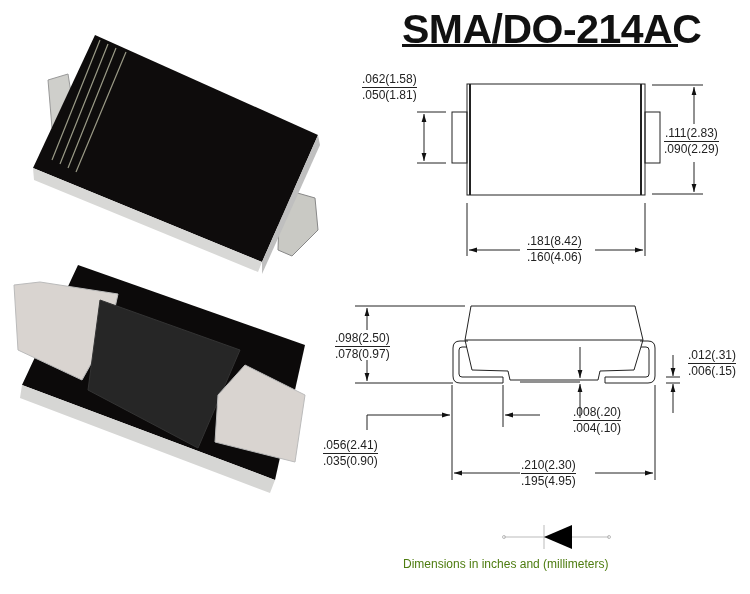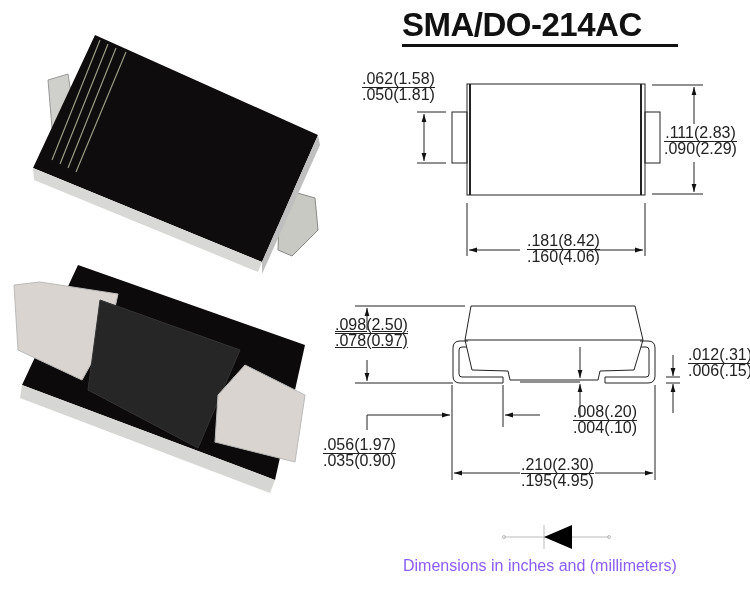--- a/index.html
+++ b/index.html
@@ -1,23 +1,23 @@
 <!DOCTYPE html>
 <html><head>
 <meta charset="utf-8">
 <style>
   html, body { margin:0; padding:0; background:#ffffff; }
   body { width:750px; height:594px; position:relative; overflow:hidden; font-family:"Liberation Sans", sans-serif; }
-  .title { position:absolute; left:402px; top:6px; font-size:33px; font-weight:bold; color:#111; letter-spacing:-0.5px; }
+  .title { position:absolute; left:402px; top:6px; font-size:41px; font-weight:bold; color:#111; letter-spacing:-0.5px; }
   .title-rule { position:absolute; left:402px; top:44px; width:276px; height:3px; background:#111; }
   svg.draw { position:absolute; left:0; top:0; }
-  .dim { position:absolute; font-size:16px; color:#222; line-height:14px; text-align:center; }
+  .dim { position:absolute; font-size:12px; color:#222; line-height:14px; text-align:center; }
   .dim .num { display:block; border-bottom:1px solid #222; padding-bottom:1px; }
   .dim .den { display:block; }
-  .caption { position:absolute; left:403px; top:557px; font-size:16px; color:#8b5cf6; }
+  .caption { position:absolute; left:403px; top:557px; font-size:12px; color:#4d7c0f; }
 </style>
 </head>
 <body>
 
 <svg class="draw" width="340" height="510" viewBox="0 0 340 510">
 
   <g>
     <polygon points="48,80 68,74 75,118 52,128" fill="#cfcfcb" stroke="#999" stroke-width="1"></polygon>
     <polygon points="280,188 315,198 318,230 292,256 278,250" fill="#c9c9c4" stroke="#888" stroke-width="1"></polygon>
     <polygon points="95,35 318,135 262,262 33,168" fill="#0e0c0c"></polygon>
@@ -116,34 +116,34 @@
   <span class="den">.050(1.81)</span>
 </div>
 <div class="dim" style="left:664px;top:126px;">
   <span class="num">.111(2.83)</span>
   <span class="den">.090(2.29)</span>
 </div>
 <div class="dim" style="left:527px;top:234px;">
   <span class="num">.181(8.42)</span>
   <span class="den">.160(4.06)</span>
 </div>
-<div class="dim" style="left:335px;top:318px;text-decoration:underline;">
+<div class="dim" style="left:335px;top:331px;">
   <span class="num">.098(2.50)</span>
   <span class="den">.078(0.97)</span>
 </div>
 <div class="dim" style="left:688px;top:348px;">
   <span class="num">.012(.31)</span>
   <span class="den">.006(.15)</span>
 </div>
 <div class="dim" style="left:573px;top:405px;">
   <span class="num">.008(.20)</span>
   <span class="den">.004(.10)</span>
 </div>
 <div class="dim" style="left:323px;top:438px;">
-  <span class="num">.056(1.97)</span>
+  <span class="num">.056(2.41)</span>
   <span class="den">.035(0.90)</span>
 </div>
 <div class="dim" style="left:521px;top:458px;">
   <span class="num">.210(2.30)</span>
   <span class="den">.195(4.95)</span>
 </div>
 
 <div class="caption">Dimensions in inches and (millimeters)</div>
 
 </body></html>

